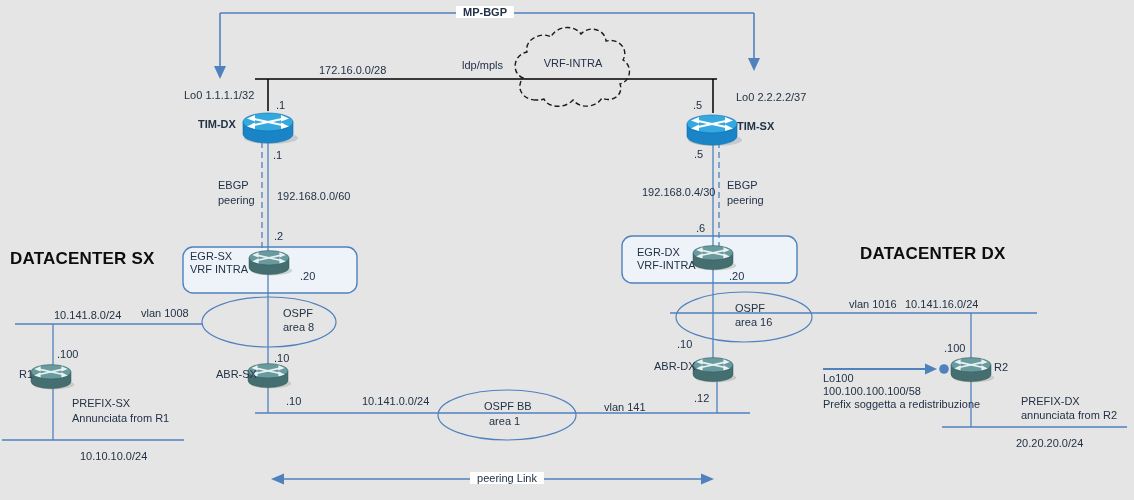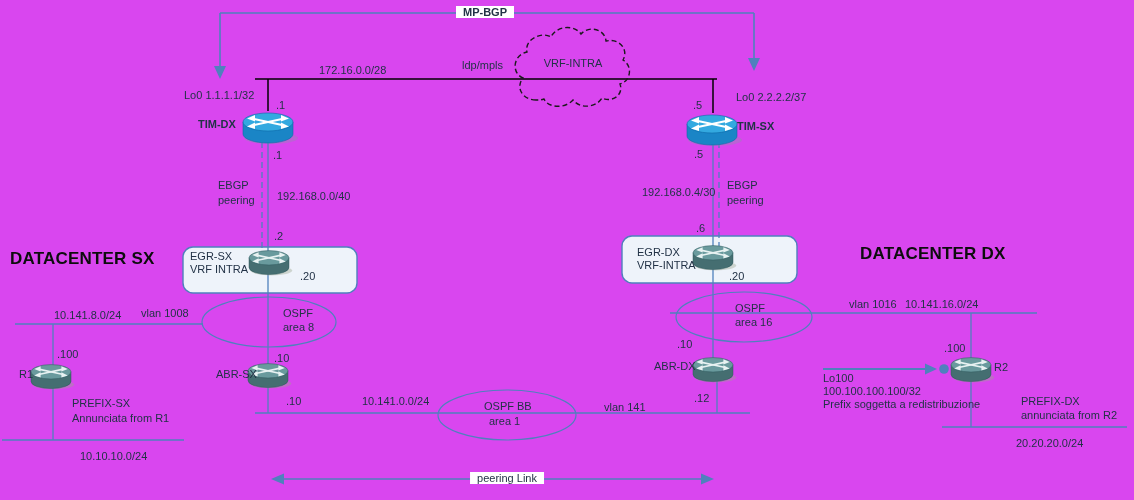--- a/index.html
+++ b/index.html
@@ -1,16 +1,16 @@
 <!DOCTYPE html>
 <html><head>
 <meta charset="utf-8">
 <style>
   html,body{margin:0;padding:0;background:#fff;}
-  #canvas{position:relative;width:1134px;height:500px;background:#d946ef;overflow:hidden;
+  #canvas{position:relative;width:1134px;height:500px;background:#e5e5e5;overflow:hidden;
           font-family:"Liberation Sans",sans-serif;}
   #wires{position:absolute;left:0;top:0;z-index:1;}
   .lbl{position:absolute;font-size:11px;line-height:12px;color:#223246;white-space:nowrap;z-index:5;}
   .bold{font-weight:600;}
   .big{font-size:17px;font-weight:700;color:#0d0d0d;letter-spacing:.2px;}
   .bgw{background:#fff;padding:0 7px;}
   .ctr{transform:translateX(-50%);}
 </style>
 </head>
 <body>
@@ -144,21 +144,21 @@
   <div class="lbl" style="left:319px;top:64px">172.16.0.0/28</div>
   <div class="lbl" style="left:462px;top:59px">ldp/mpls</div>
   <div class="lbl ctr" style="left:573px;top:57px">VRF-INTRA</div>
 
   <div class="lbl" style="left:184px;top:89px">Lo0 1.1.1.1/32</div>
   <div class="lbl" style="left:276px;top:99px">.1</div>
   <div class="lbl bold" style="left:198px;top:118px">TIM-DX</div>
   <div class="lbl" style="left:273px;top:149px">.1</div>
   <div class="lbl" style="left:218px;top:179px">EBGP</div>
   <div class="lbl" style="left:218px;top:194px">peering</div>
-  <div class="lbl" style="left:277px;top:190px">192.168.0.0/40</div>
+  <div class="lbl" style="left:277px;top:190px">192.168.0.0/60</div>
   <div class="lbl" style="left:274px;top:230px">.2</div>
   <div class="lbl" style="left:190px;top:250px">EGR-SX</div>
   <div class="lbl" style="left:190px;top:263px">VRF INTRA</div>
   <div class="lbl" style="left:300px;top:270px">.20</div>
 
   <div class="lbl" style="left:693px;top:99px">.5</div>
   <div class="lbl" style="left:736px;top:91px">Lo0 2.2.2.2/37</div>
   <div class="lbl bold" style="left:737px;top:120px">TIM-SX</div>
   <div class="lbl" style="left:694px;top:148px">.5</div>
   <div class="lbl" style="left:642px;top:186px">192.168.0.4/30</div>
@@ -195,21 +195,21 @@
 
   <div class="lbl" style="left:849px;top:298px">vlan 1016</div>
   <div class="lbl" style="left:905px;top:298px">10.141.16.0/24</div>
   <div class="lbl" style="left:677px;top:338px">.10</div>
   <div class="lbl" style="left:654px;top:360px">ABR-DX</div>
   <div class="lbl" style="left:694px;top:392px">.12</div>
 
   <div class="lbl" style="left:944px;top:342px">.100</div>
   <div class="lbl" style="left:994px;top:361px">R2</div>
   <div class="lbl" style="left:823px;top:372px">Lo100</div>
-  <div class="lbl" style="left:823px;top:385px">100.100.100.100/32</div>
+  <div class="lbl" style="left:823px;top:385px">100.100.100.100/58</div>
   <div class="lbl" style="left:823px;top:398px">Prefix soggetta a redistribuzione</div>
   <div class="lbl" style="left:1021px;top:395px">PREFIX-DX</div>
   <div class="lbl" style="left:1021px;top:409px">annunciata from R2</div>
   <div class="lbl" style="left:1016px;top:437px">20.20.20.0/24</div>
 
   <div class="lbl bgw ctr" style="left:507px;top:472px">peering Link</div>
 
 </div>
 
 </body></html>

